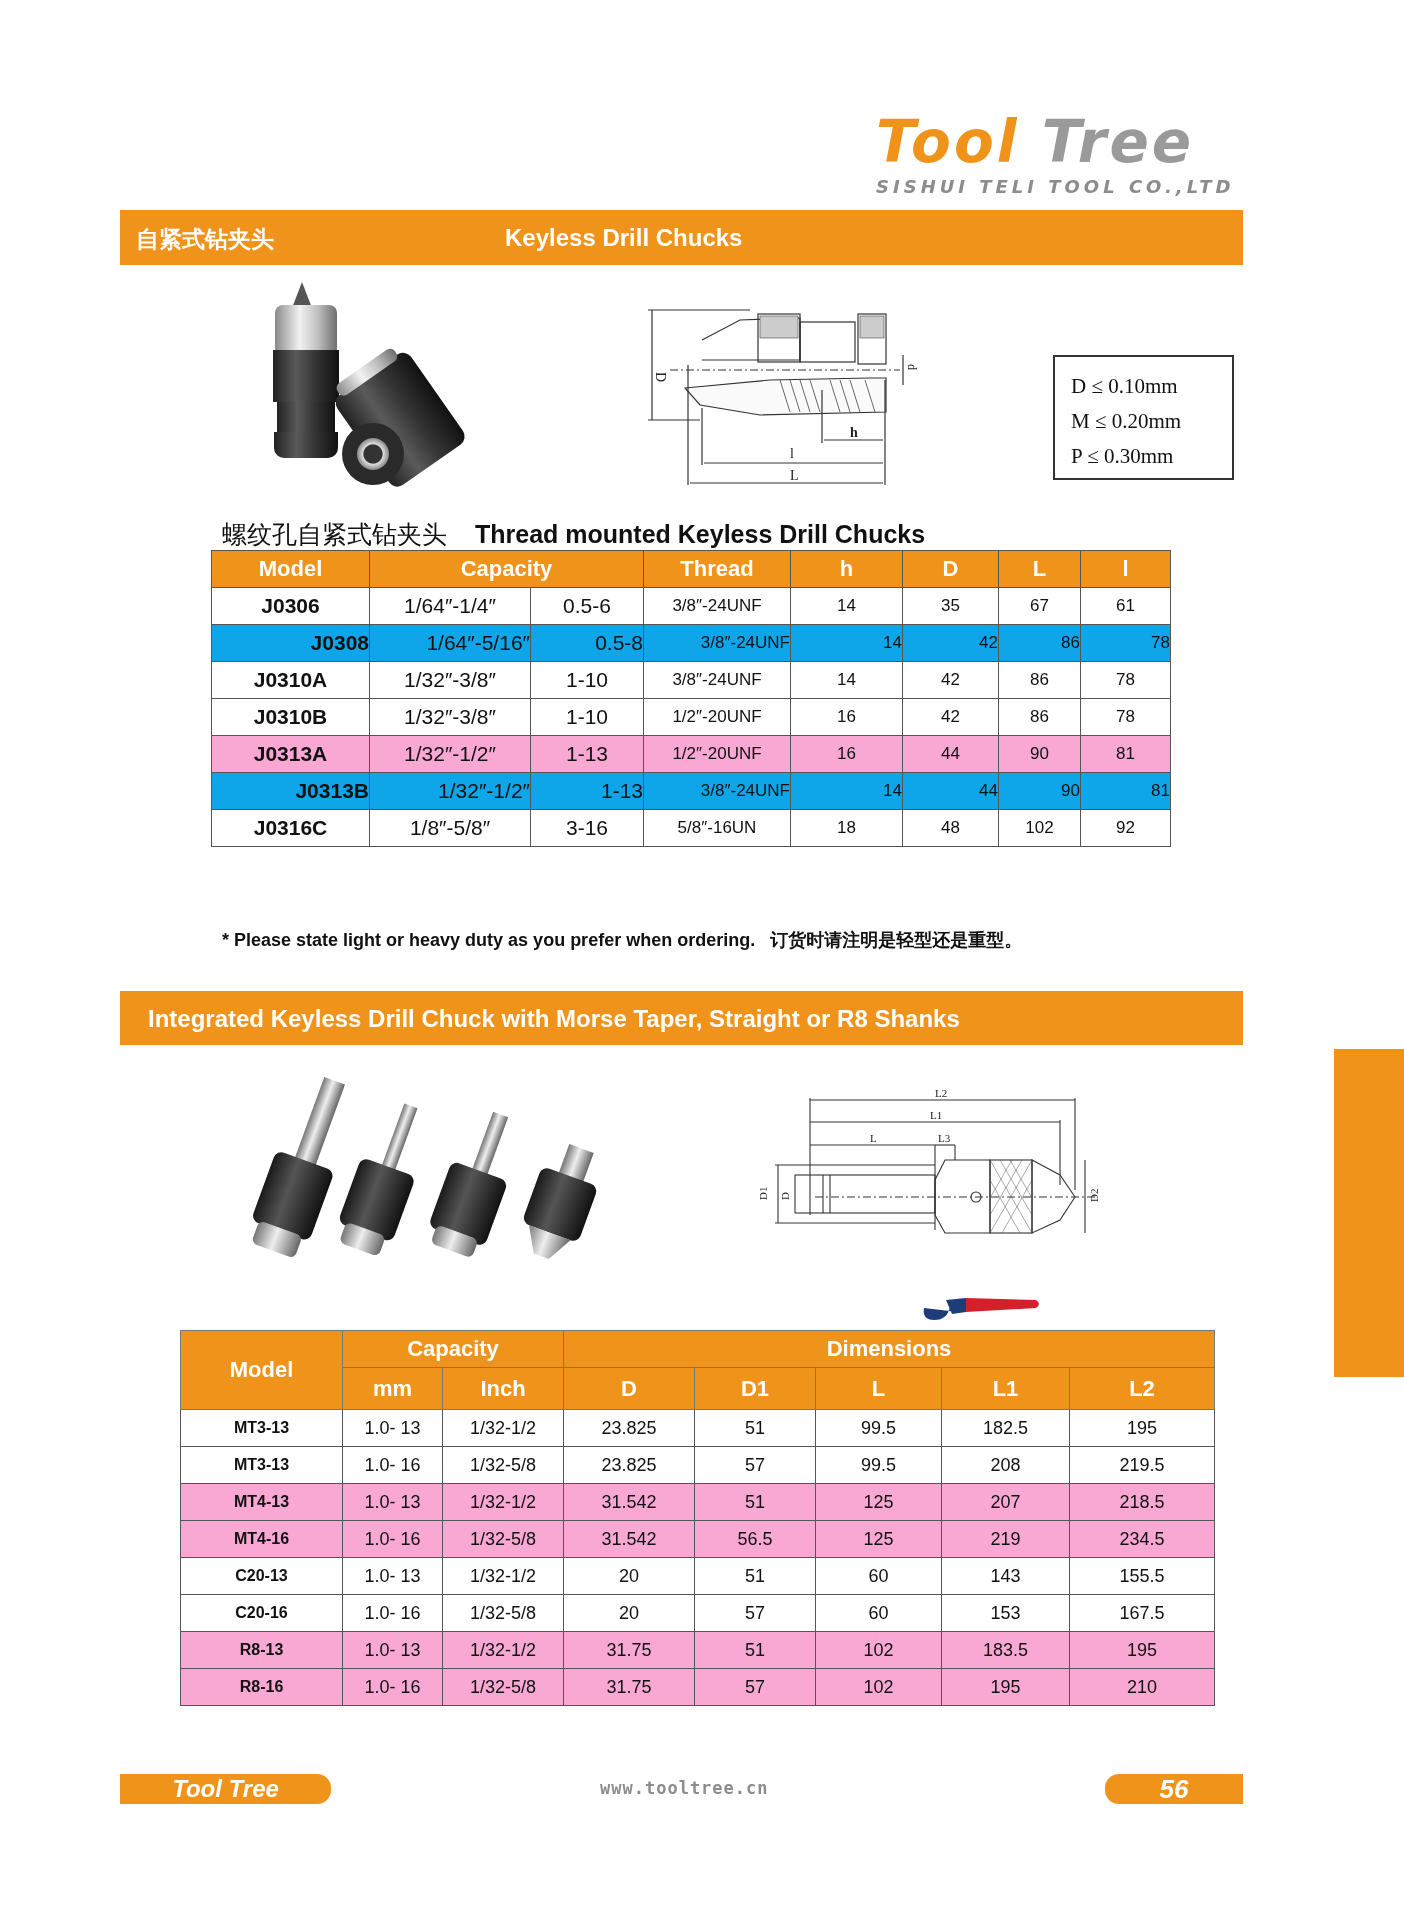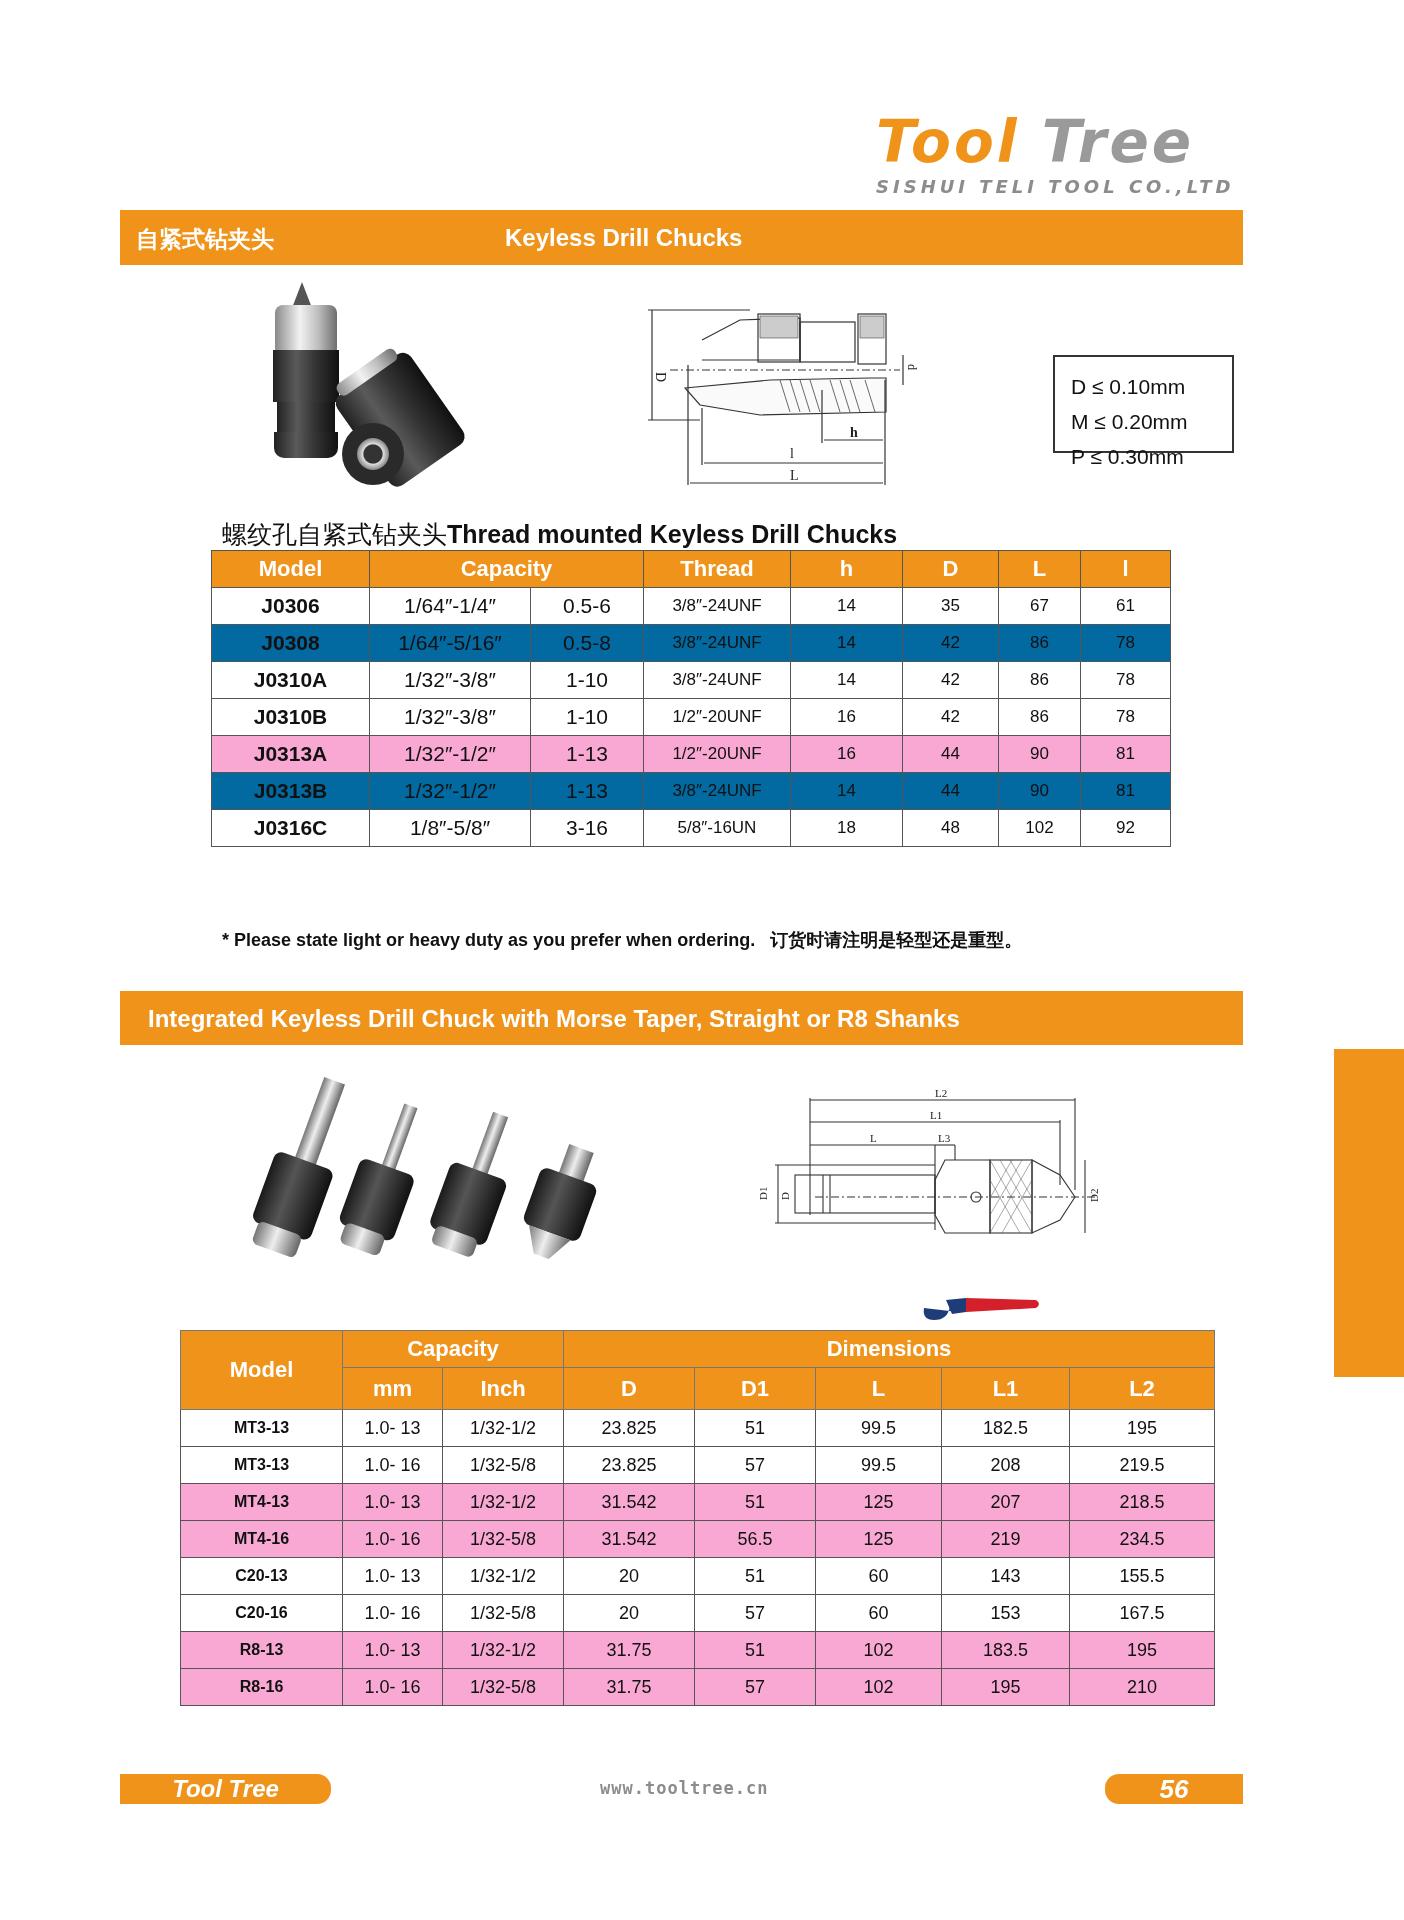--- a/index.html
+++ b/index.html
@@ -22,34 +22,34 @@
   .bar2 .en { position: absolute; left: 28px; top: 14px; font-size: 24px; }
 
   .side-tab { left: 1334px; top: 1049px; width: 70px; height: 328px; background: #f0931b; }
 
   
   .chuck { position: absolute; }
   .chuck .silver { position: absolute; background: linear-gradient(90deg,#8a8a8a,#f2f2f2 40%,#bdbdbd 70%,#6e6e6e); }
   .chuck .black { position: absolute; background: linear-gradient(90deg,#222,#5a5a5a 35%,#333 65%,#111); }
 
   
-  .tol-box { left: 1053px; top: 355px; width: 181px; height: 98px; border: 2px solid #333; padding: 12px 0 0 16px; }
+  .tol-box { left: 1053px; top: 355px; width: 181px; height: 125px; border: 2px solid #333; padding: 12px 0 0 16px; font-family: Liberation Serif, serif; }
   .tol-box div { font-size: 21px; line-height: 35px; color: #111; }
 
   
   .t1-caption { left: 222px; top: 518px; font-size: 25px; font-weight: bold; white-space: nowrap; }
-  .t1-caption .cn { font-weight: normal; }
+  .t1-caption .cn { font-weight: normal; margin-right: 28px; }
   table { border-collapse: collapse; position: absolute; table-layout: fixed; }
   .t1 { left: 211px; top: 550px; width: 959px; }
   .t1 th { background: #f0931b; color: #fff; font-size: 22px; font-weight: bold; height: 37px; border: 1.5px solid #555; }
   .t1 td { height: 37px; border: 1.5px solid #555; text-align: center; font-size: 19px; }
   .t1 td.model { font-weight: bold; font-size: 21px; }
   .t1 td.cap { font-size: 21px; }
   .t1 td.small { font-size: 17px; }
-  tr.g1 td { background: #0369a1; }
+  tr.g1 td { background: #0ea5e9; text-align: right; }
   tr.g2 td { background: #f9a8d4; }
 
   .note { left: 222px; top: 928px; font-size: 18px; font-weight: bold; white-space: nowrap; }
   .note .cn { font-weight: bold; margin-left: 15px; }
 
   
   .t2 { left: 180px; top: 1330px; width: 1034px; }
   .t2 th { background: #f0931b; color: #fff; font-size: 22px; font-weight: bold; border: 1.5px solid #777; }
   .t2 th.top { height: 37px; }
   .t2 th.sub { height: 42px; }

